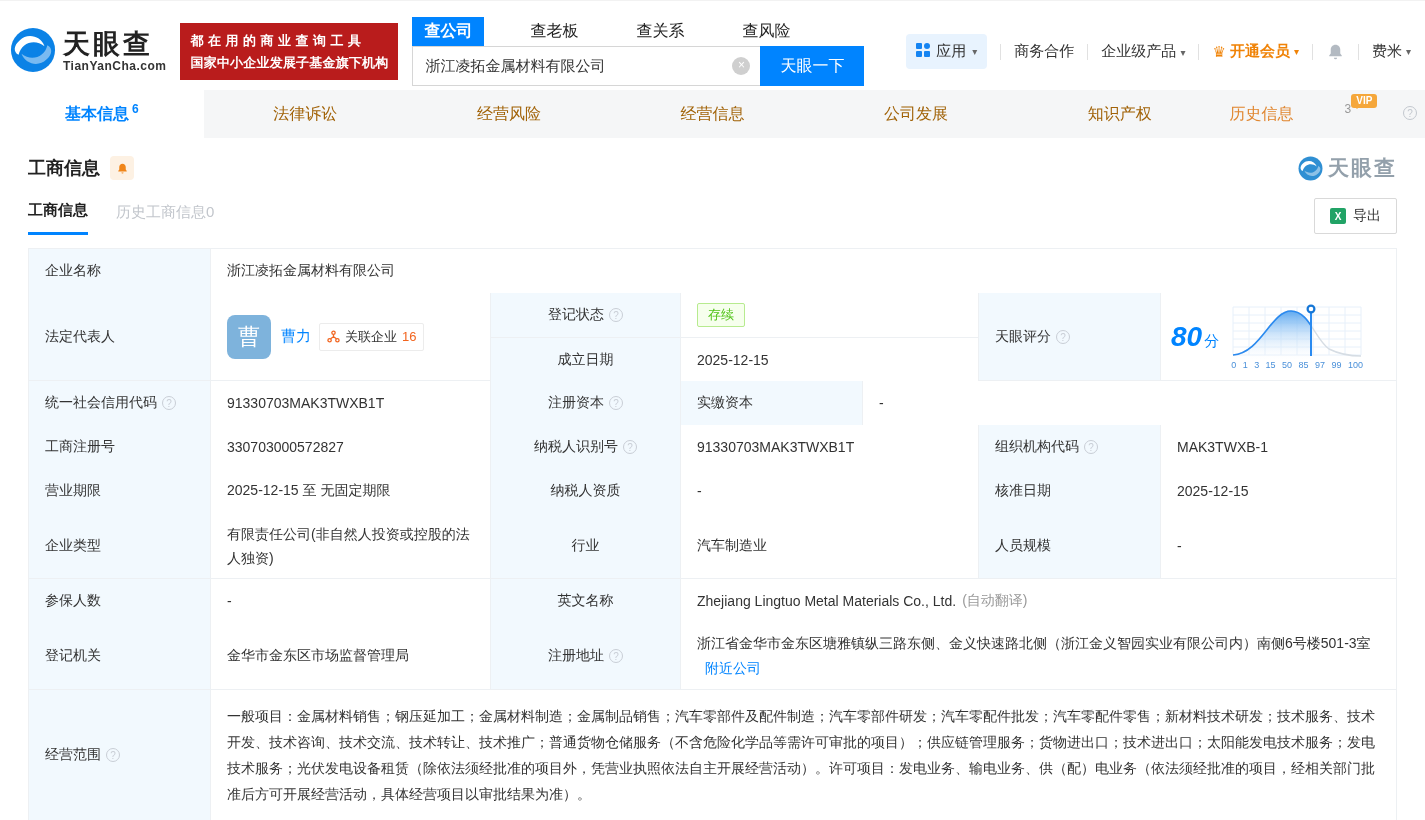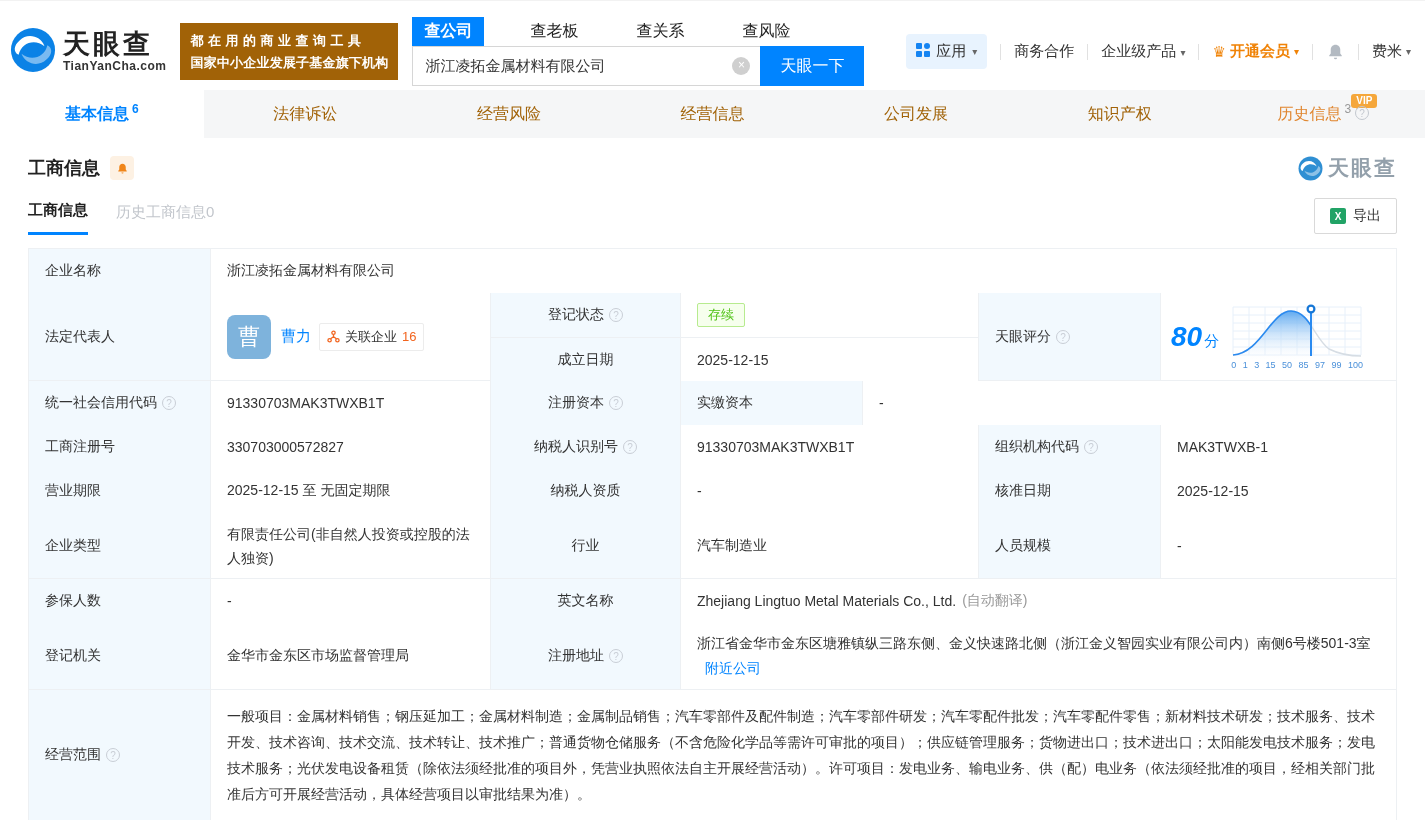--- a/index.html
+++ b/index.html
@@ -5,21 +5,21 @@
   * { margin:0; padding:0; box-sizing:border-box; }
   html,body { width:1425px; height:820px; overflow:hidden; background:#fff;
     font-family:"Liberation Sans","DejaVu Sans",sans-serif; color:#333; font-size:14px; }
 
   
   .topbar { height:90px; display:flex; align-items:center; padding:12px 14px 0 10px; border-top:1px solid #f2f2f2; background:#fff; }
   .logo { display:flex; align-items:center; gap:7px; }
   .logo-txt { display:flex; flex-direction:column; line-height:1.1; }
   .brand { font-size:27px; font-weight:bold; color:#222; letter-spacing:3px; }
   .brand-dom { font-size:12px; font-weight:bold; color:#333; letter-spacing:.5px; }
-  .promo { background:#a16207; color:#fff; margin-left:14px; padding:7px 10px; font-size:13px; font-weight:bold; line-height:1.65; }
+  .promo { background:#b91c1c; color:#fff; margin-left:14px; padding:7px 10px; font-size:13px; font-weight:bold; line-height:1.65; }
   .promo span { display:block; white-space:nowrap; }
   .promo .l1 { letter-spacing:4.5px; }
   .promo .l2 { letter-spacing:0.2px; }
 
   .search { margin-left:14px; width:452px; }
   .stabs { display:flex; align-items:flex-start; font-size:16px;gap:34px; }
   .stab { padding:4px 12px; cursor:pointer; color:#222; }
   .stab.on { background:#0084ff; color:#fff; font-weight:bold; }
   .sbox { display:flex; height:40px; }
   .sfield { flex:1; display:flex; align-items:center; border:1px solid #d6d6d6; border-right:none; background:#fff; }
@@ -36,21 +36,21 @@
   .member .caret { color:#f08307; }
   .bellbtn { cursor:pointer; display:flex; }
   .user { display:flex; align-items:center; gap:4px; cursor:pointer; }
 
   
   .mtabs { display:flex; height:48px; background:#f5f6f7; }
   .mtab { flex:1; display:flex; align-items:center; justify-content:center; font-size:16px; color:#a16207; cursor:pointer; position:relative; }
   .mtab.on { background:#fff; color:#0084ff; font-weight:bold; }
   .cnt { font-size:12px; margin-left:3px; vertical-align:4px; position:relative; top:-5px; }
   .mtab.on .cnt { color:#0084ff; }
-  .mtab.hist { color:#e0862f; }
+  .mtab.hist { color:#e0862f;gap:48px; }
   .cnt.gray { color:#999; }
   .qmark { display:inline-block; width:14px; height:14px; border:1px solid #c3c8cf; border-radius:50%; color:#c3c8cf; font-size:10px; line-height:13px; text-align:center; margin-left:4px; position:relative; top:-1px; }
   .vipbadge { position:absolute; top:4px; left:calc(50% + 28px); background:#f5a73b; color:#fff; font-size:10px; font-weight:bold; padding:1px 5px 2px; border-radius:3px; }
   .vipbadge:after { content:""; position:absolute; left:3px; bottom:-4px; border:3px solid transparent; border-top-color:#f5a73b; }
 
   
   .sechead { display:flex; align-items:center; padding:16px 28px 0; }
   .sectitle { font-size:18px; font-weight:bold; color:#222; }
   .bellbadge { width:24px; height:24px; background:#fdf1e3; border-radius:4px; margin-left:10px; display:flex; align-items:center; justify-content:center; cursor:pointer; }
   .wmark { margin-left:auto; display:flex; align-items:center; gap:5px; }

